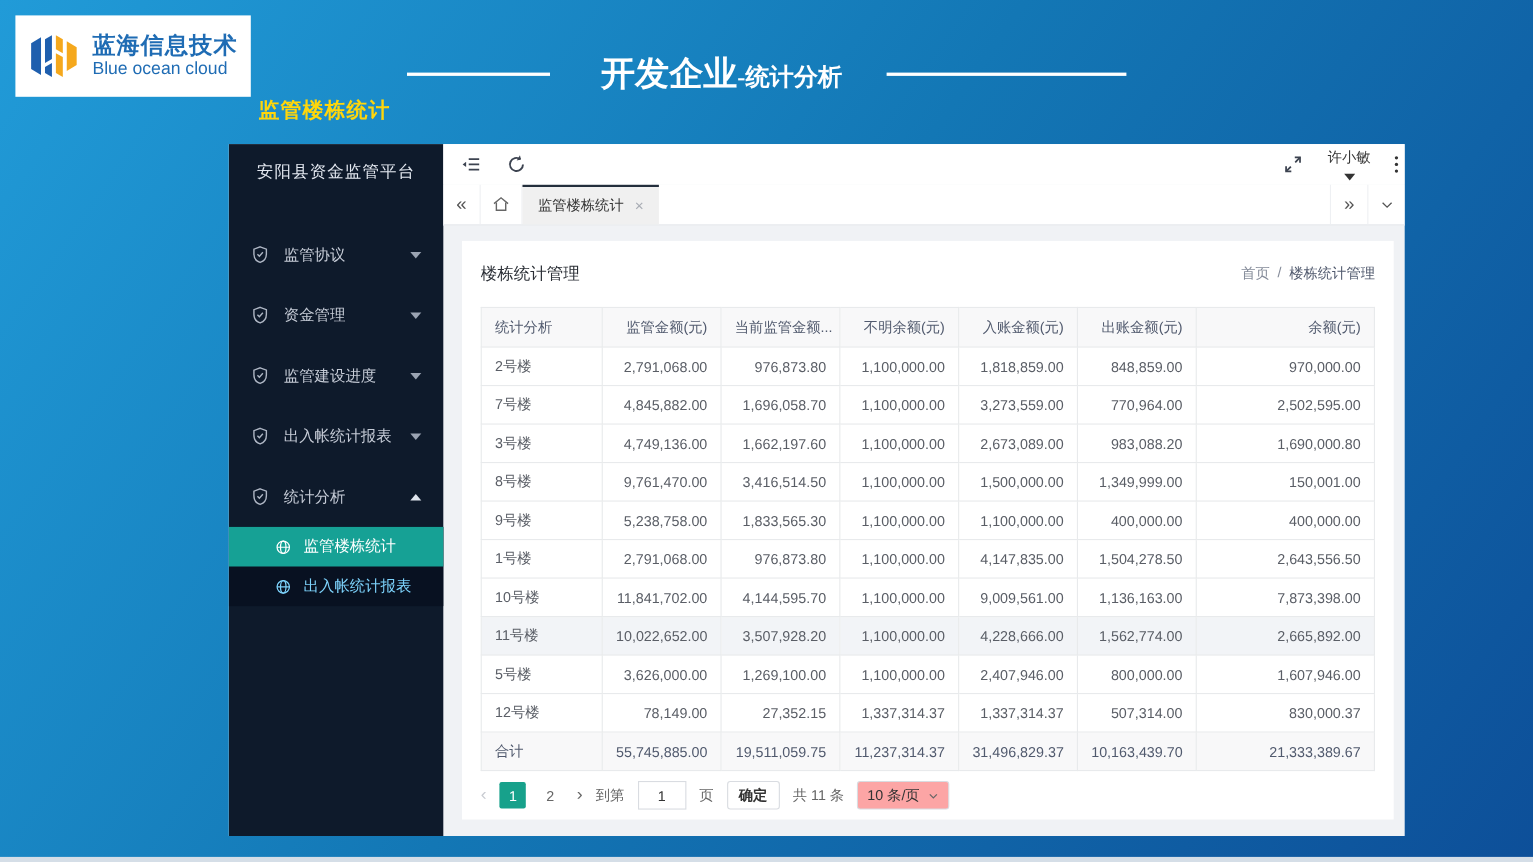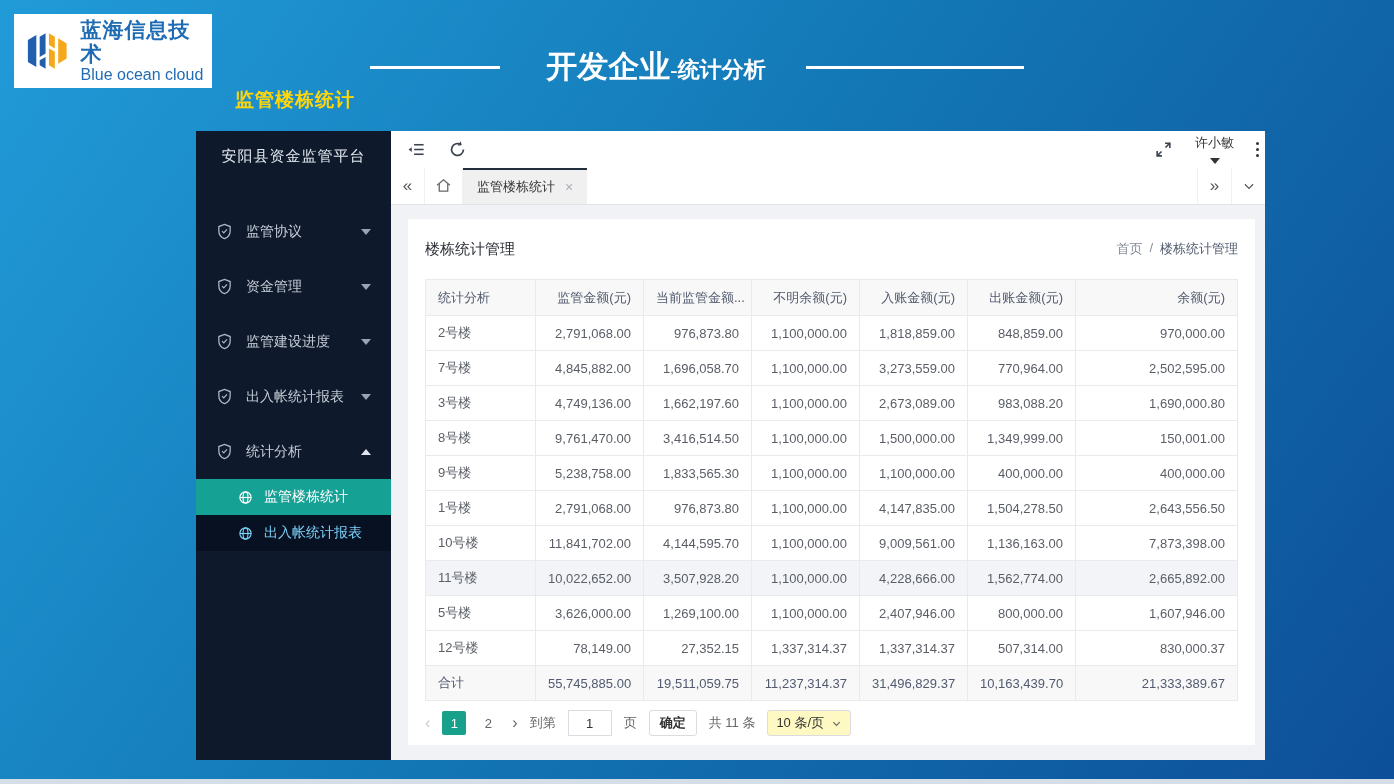--- a/index.html
+++ b/index.html
@@ -4,21 +4,21 @@
 <style>
   * { box-sizing: border-box; margin: 0; padding: 0; }
   html,body { width:1394px; height:784px; overflow:hidden; }
   body {
     font-family: "Liberation Sans", "DejaVu Sans", sans-serif;
     background: linear-gradient(125deg, #219bd8 0%, #1377b5 48%, #0d4f99 100%);
     position: relative;
   }
   
   .logo-card {
-    position:absolute; left:14px; top:14px; width:198px; height:74px;
+    position:absolute; left:14px; top:14px; width:214px; height:74px;
     background:#fff; display:flex; align-items:center; padding:6px 8px; gap:8px;
   }
   .logo-text { display:flex; flex-direction:column; line-height:1.15; }
   .logo-cn { color:#1f6cb4; font-size:21px; font-weight:bold; letter-spacing:1px; }
   .logo-en { color:#1f6cb4; font-size:16px; }
   .main-heading {
     position:absolute; top:46px; left:0; right:0;
     display:flex; align-items:center; justify-content:center;
     color:#fff;
   }
@@ -29,21 +29,21 @@
   .heading-main { font-size:31px; }
   .heading-sub { font-size:22px; }
   .page-subtitle {
     position:absolute; left:235px; top:87px;
     color:#ffd60a; font-size:19px; font-weight:bold; letter-spacing:1px;
   }
   .bottom-strip { position:absolute; left:0; bottom:0; width:100%; height:5px; background:#d5dee7; }
 
   
   .app-window {
-    position:absolute; left:196px; top:131px; width:1069px; height:629px;
+    position:absolute; left:208px; top:131px; width:1069px; height:629px;
     background:#f0f2f5; display:flex; overflow:hidden;
     font-size:13px; color:#515a6e;
   }
   
   .sidebar { width:195px; flex:none; background:#0e1a2b; color:#c6ccd7; display:flex; flex-direction:column; }
   .sidebar-title { text-align:center; color:#e3e8f0; font-size:15px; padding:16px 0 10px; letter-spacing:1px; }
   .menu { margin-top:28px; }
   .menu-item { height:55px; display:flex; align-items:center; padding:0 20px; cursor:pointer; font-size:14px; }
   .menu-item .m-icon { width:17px; height:17px; margin-right:13px; flex:none; color:#aeb6c4; }
   .menu-item .m-label { flex:1; }
@@ -95,21 +95,21 @@
   tr.hl td { background:#f2f4f7; }
   tr.total td { background:#f8f8f9; color:#515a6e; }
 
   .pagination { height:44px; display:flex; align-items:center; gap:12px; font-size:13px; color:#666; }
   .pg-arrow { font-size:16px; cursor:pointer; color:#666; line-height:1; }
   .pg-arrow.disabled { color:#c9ccd2; }
   .pg-num { min-width:24px; height:24px; display:flex; align-items:center; justify-content:center; border-radius:2px; cursor:pointer; }
   .pg-num.active { background:#17a18b; color:#fff; }
   .pg-input { width:44px; height:26px; border:1px solid #d9dce1; text-align:center; font-size:13px; color:#333; background:#fff; }
   .pg-confirm { height:26px; padding:0 10px; border:1px solid #d9dce1; background:#fff; border-radius:3px; font-weight:bold; font-size:13px; color:#333; cursor:pointer; }
-  .pg-size { height:26px; padding:0 8px; border:1px solid #d9dce1; background:#fef9c3; border-radius:3px; display:flex; align-items:center; gap:7px; cursor:pointer; color:#333; }
+  .pg-size { height:26px; padding:0 8px; border:1px solid #d9dce1; background:#fca5a5; border-radius:3px; display:flex; align-items:center; gap:7px; cursor:pointer; color:#333; }
 </style>
 </head>
 <body>
 
 <div class="logo-card">
   <svg width="54" height="58" viewBox="0 0 60 60">
     <path d="M7 17 L17 11 L17 49 L7 43 Z" fill="#1f5fae"></path>
     <path d="M21 13 L28 9 L28 33 L21 37 Z" fill="#1f5fae"></path>
     <path d="M21 41 L28 37 L28 51 L21 47 Z" fill="#1f5fae"></path>
     <path d="M32 9 L39 13 L39 27 L32 23 Z" fill="#f5a81c"></path>

